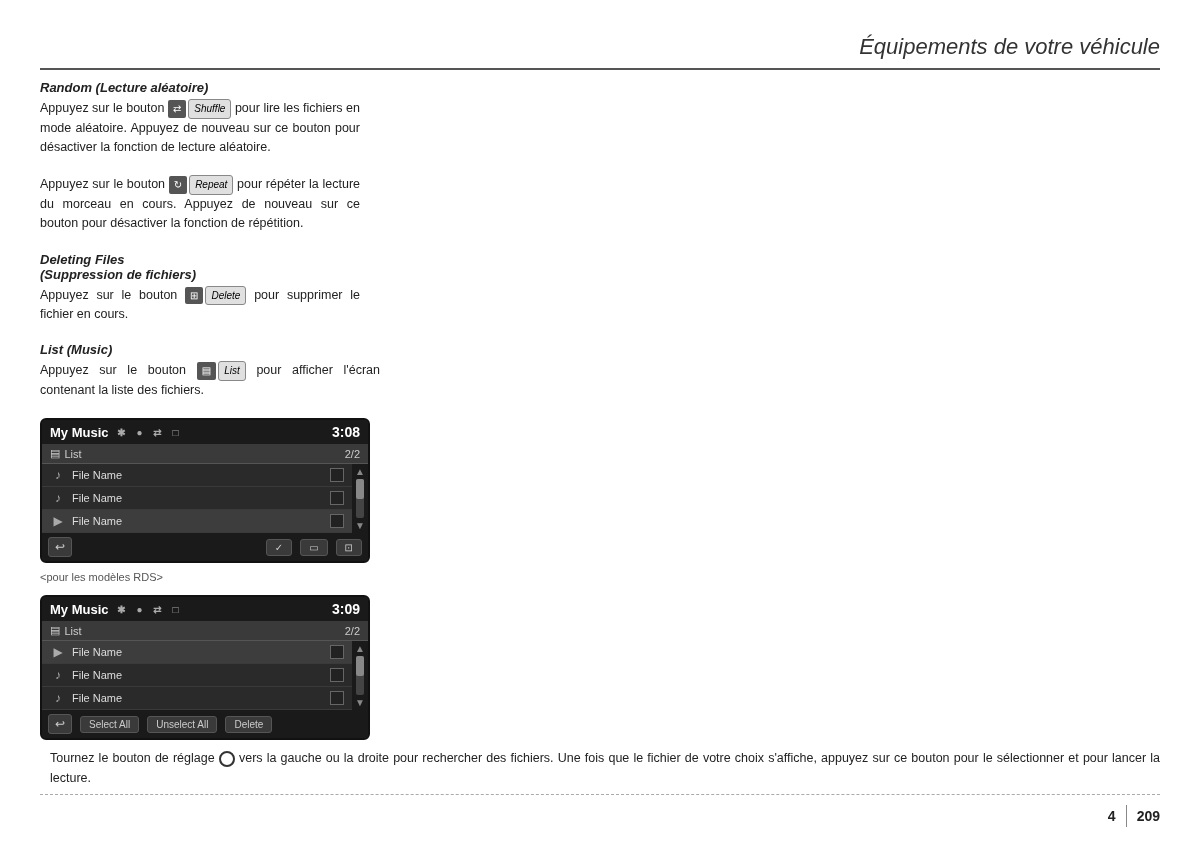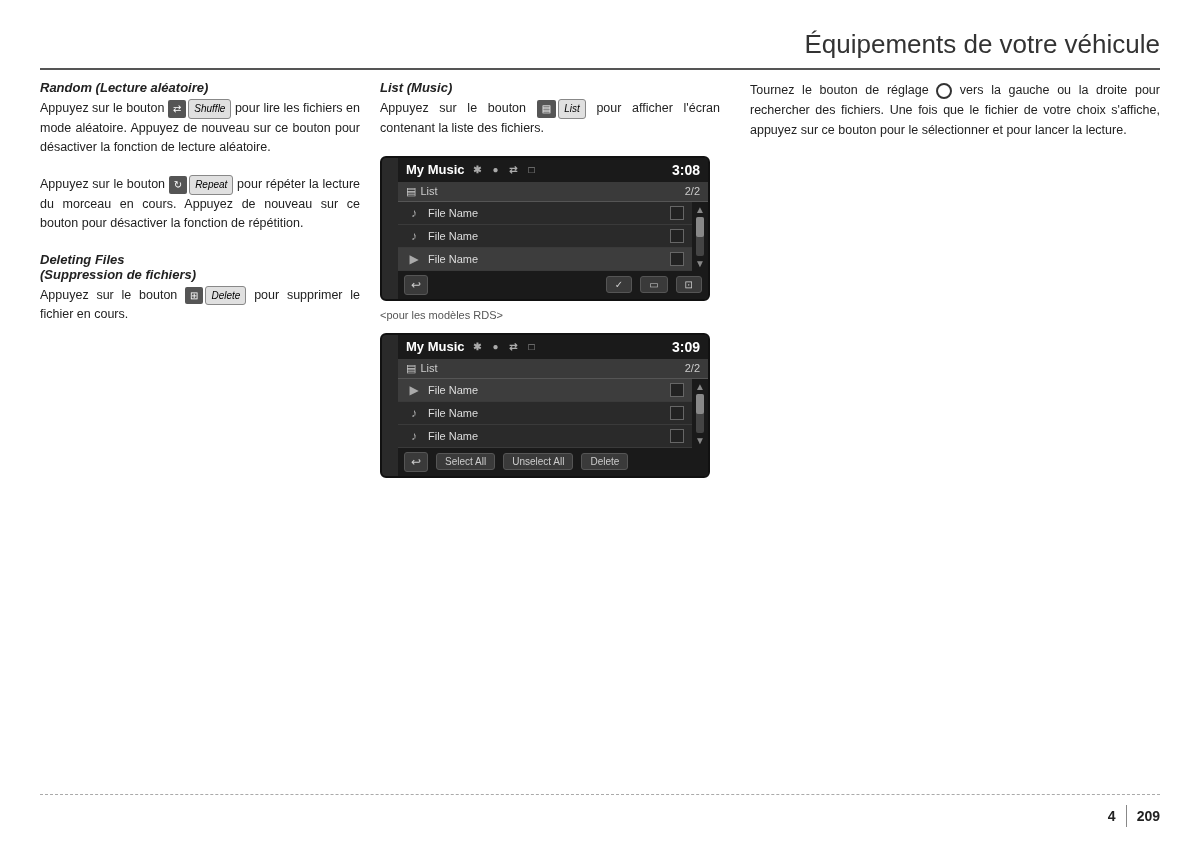--- a/index.html
+++ b/index.html
@@ -19,40 +19,41 @@
       position: absolute;
       top: 0; left: 0; right: 0;
       height: 68px;
       display: flex;
       align-items: flex-end;
       justify-content: flex-end;
       padding-right: 40px;
       padding-bottom: 8px;
     }
     .header-title {
-      font-size: 26px;
+      font-size: 22px;
+      font-style: italic;
       color: #333;
       font-weight: normal;
     }
     .header-line {
       position: absolute;
       top: 68px; left: 40px; right: 40px;
       height: 1.5px;
       background: #555;
     }
 
     
     .content {
       position: absolute;
       top: 80px;
       left: 40px;
       right: 40px;
       bottom: 60px;
       display: flex;
-      flex-direction: row;
+      flex-direction: column;
       gap: 0;
     }
 
     
     .col-left {
       width: 340px;
       flex-shrink: 0;
       padding-right: 20px;
     }
 
@@ -111,21 +112,20 @@
     }
 
     
     .screen {
       width: 330px;
       background: #2a2a2a;
       border-radius: 6px;
       border: 2px solid #111;
       overflow: hidden;
       margin-bottom: 8px;
-      padding-left: 16px;
     }
 
     .screen-header {
       background: #1a1a1a;
       display: flex;
       justify-content: space-between;
       align-items: center;
       padding: 4px 8px;
       color: #fff;
       font-size: 12px;

